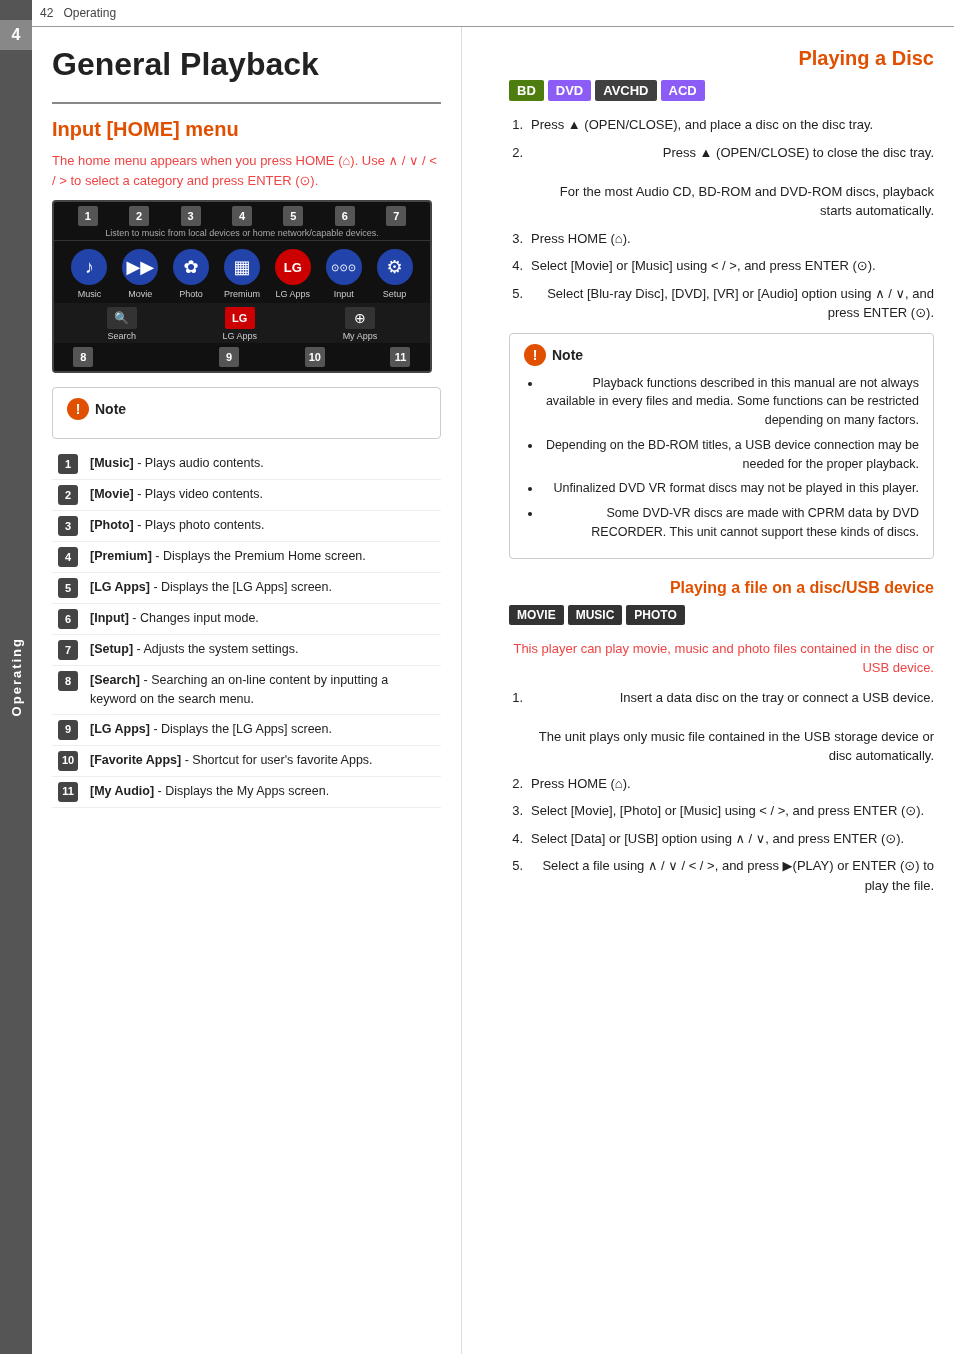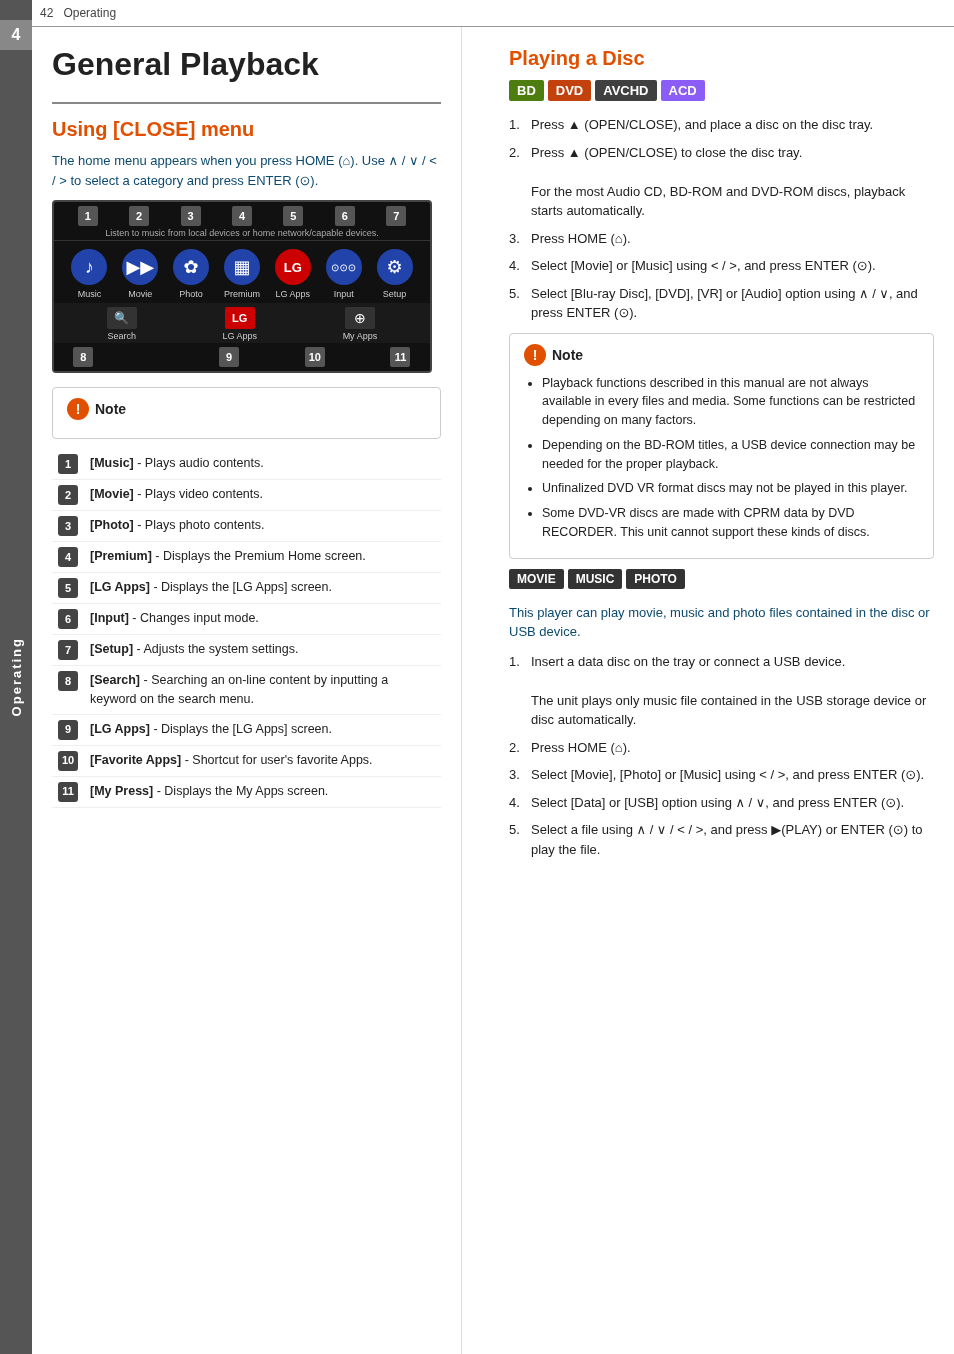--- a/index.html
+++ b/index.html
@@ -68,20 +68,21 @@
       gap: 27px;
     }
     .left-col {
       width: 430px;
       padding: 20px 20px 20px 20px;
       border-right: 1px solid #ddd;
     }
     .right-col {
       flex: 1;
       padding: 20px 20px 23px 20px;
+      text-align: right;
     }
     
     .section-title-large {
       font-size: 32px;
       font-weight: bold;
       color: #222;
       margin-bottom: 20px;
       line-height: 1.1;
     }
     .section-title-medium {
@@ -93,39 +94,39 @@
     .section-title-sub {
       font-size: 16px;
       font-weight: bold;
       color: #e05000;
       margin-bottom: 8px;
       margin-top: 20px;
     }
     
     .body-text {
       font-size: 13px;
-      color: #0c4a6e;
+      color: #ef4444;
       line-height: 1.5;
       margin-bottom: 10px;
     }
     
     .badge-row {
       display: flex;
       gap: 4px;
       margin-bottom: 14px;
     }
     .badge {
       font-size: 13px;
       font-weight: bold;
       padding: 3px 8px;
       border-radius: 2px;
       color: #fff;
     }
     .badge-bd { background: #4d7c0f; }
-    .badge-dvd { background: #c2410c; }
+    .badge-dvd { background: #8b5cf6; }
     .badge-avchd { background: #404040; }
     .badge-acd { background: #8b5cf6; }
     .badge-movie { background: #333; font-size: 12px; }
     .badge-music { background: #333; font-size: 12px; }
     .badge-photo { background: #333; font-size: 12px; }
     
     .numbered-list {
       list-style: none;
       padding: 0;
     }
@@ -306,21 +307,21 @@
     <div class="page-header">
       <span>42</span>&nbsp;&nbsp;
       <span>Operating</span>
     </div>
 
     <div class="columns">
 
       <div class="left-col">
         <div class="section-title-large">General Playback</div>
         <hr class="separator-line">
-        <div class="section-title-medium">Using [CLOSE] menu</div>
+        <div class="section-title-medium">Input [HOME] menu</div>
         <div class="body-text">The home menu appears when you press HOME (⌂). Use ∧ / ∨ / &lt; / &gt; to select a category and press ENTER (⊙).</div>
 
         <div class="home-menu-img">
 
           <div class="home-menu-top-numbers">
             <div class="num-badge">1</div>
             <div class="num-badge">2</div>
             <div class="num-badge">3</div>
             <div class="num-badge">4</div>
             <div class="num-badge">5</div>
@@ -431,21 +432,21 @@
             <tr>
               <td class="def-num"><span class="circle-num">9</span></td>
               <td><span class="bold">[LG Apps]</span> - Displays the [LG Apps] screen.</td>
             </tr>
             <tr>
               <td class="def-num"><span class="circle-num">10</span></td>
               <td><span class="bold">[Favorite Apps]</span> - Shortcut for user's favorite Apps.</td>
             </tr>
             <tr>
               <td class="def-num"><span class="circle-num">11</span></td>
-              <td><span class="bold">[My Press]</span> - Displays the My Apps screen.</td>
+              <td><span class="bold">[My Audio]</span> - Displays the My Apps screen.</td>
             </tr>
           </tbody>
         </table>
       </div>
 
       <div class="right-col">
 
         <div class="section-title-medium">Playing a Disc</div>
         <div class="badge-row">
           <span class="badge badge-bd">BD</span>
@@ -482,20 +483,21 @@
             <span>Note</span>
           </div>
           <ul>
             <li>Playback functions described in this manual are not always available in every files and media. Some functions can be restricted depending on many factors.</li>
             <li>Depending on the BD-ROM titles, a USB device connection may be needed for the proper playback.</li>
             <li>Unfinalized DVD VR format discs may not be played in this player.</li>
             <li>Some DVD-VR discs are made with CPRM data by DVD RECORDER. This unit cannot support these kinds of discs.</li>
           </ul>
         </div>
 
+        <div class="section-title-sub">Playing a file on a disc/USB device</div>
         <div class="badge-row">
           <span class="badge badge-movie">MOVIE</span>
           <span class="badge badge-music">MUSIC</span>
           <span class="badge badge-photo">PHOTO</span>
         </div>
         <div class="body-text">This player can play movie, music and photo files contained in the disc or USB device.</div>
         <ol class="numbered-list">
           <li>
             <span class="num-label">1.</span>
             <span>Insert a data disc on the tray or connect a USB device.<br><br>The unit plays only music file contained in the USB storage device or disc automatically.</span>

